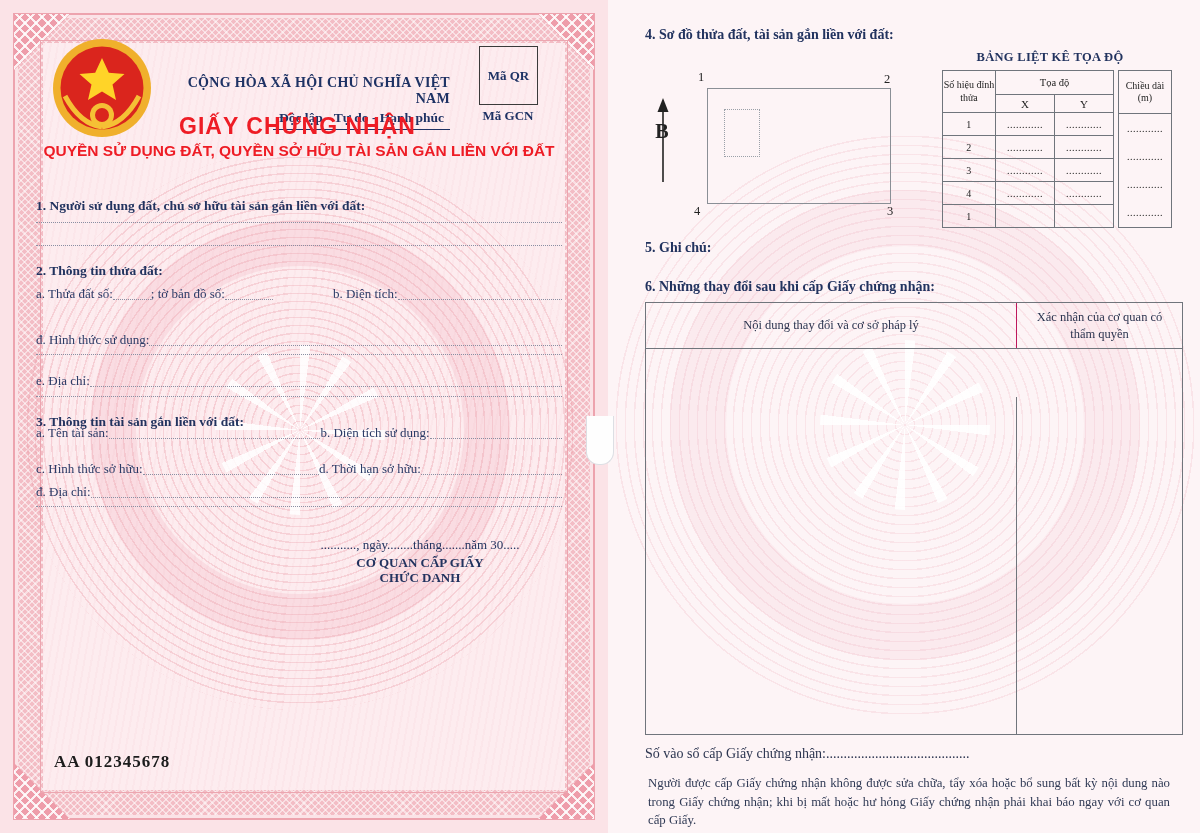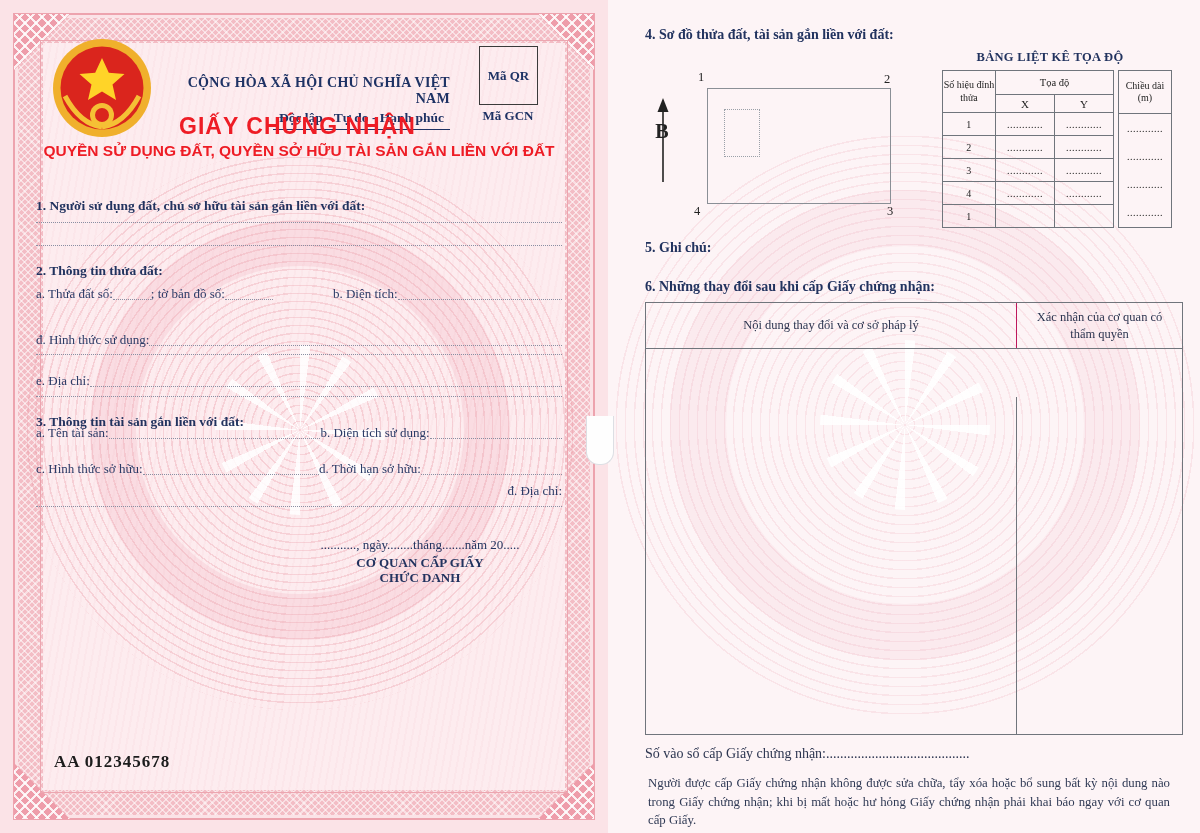--- a/index.html
+++ b/index.html
@@ -186,28 +186,28 @@
         <span class="df f16"></span>
         <span>b. Diện tích sử dụng:</span>
         <span class="df f1"></span>
       </div>
       <div class="frow" style="top:460px;">
         <span>c. Hình thức sở hữu:</span>
         <span class="df f125"></span>
         <span>d. Thời hạn sở hữu:</span>
         <span class="df f1"></span>
       </div>
-      <div class="frow" style="top:483px;flex-direction:column;">
+      <div class="frow" style="top:483px;">
         <span>đ. Địa chỉ:</span>
         <span class="df f1"></span>
       </div>
       <div class="dline" style="top:506px;"></div>
 
       <div class="date-block">
-        <div class="date-line">..........., ngày........tháng.......năm 20.....</div>
+        <div class="date-line">..........., ngày........tháng.......năm 30.....</div>
         <div class="issuer1">CƠ QUAN CẤP GIẤY</div>
         <div class="issuer2">CHỨC DANH</div>
       </div>
 
       <div class="serial">AA 012345678</div>
     </div>
   </div>
 
   <div class="page-right">
     <div class="wm pr-wm1"></div>

